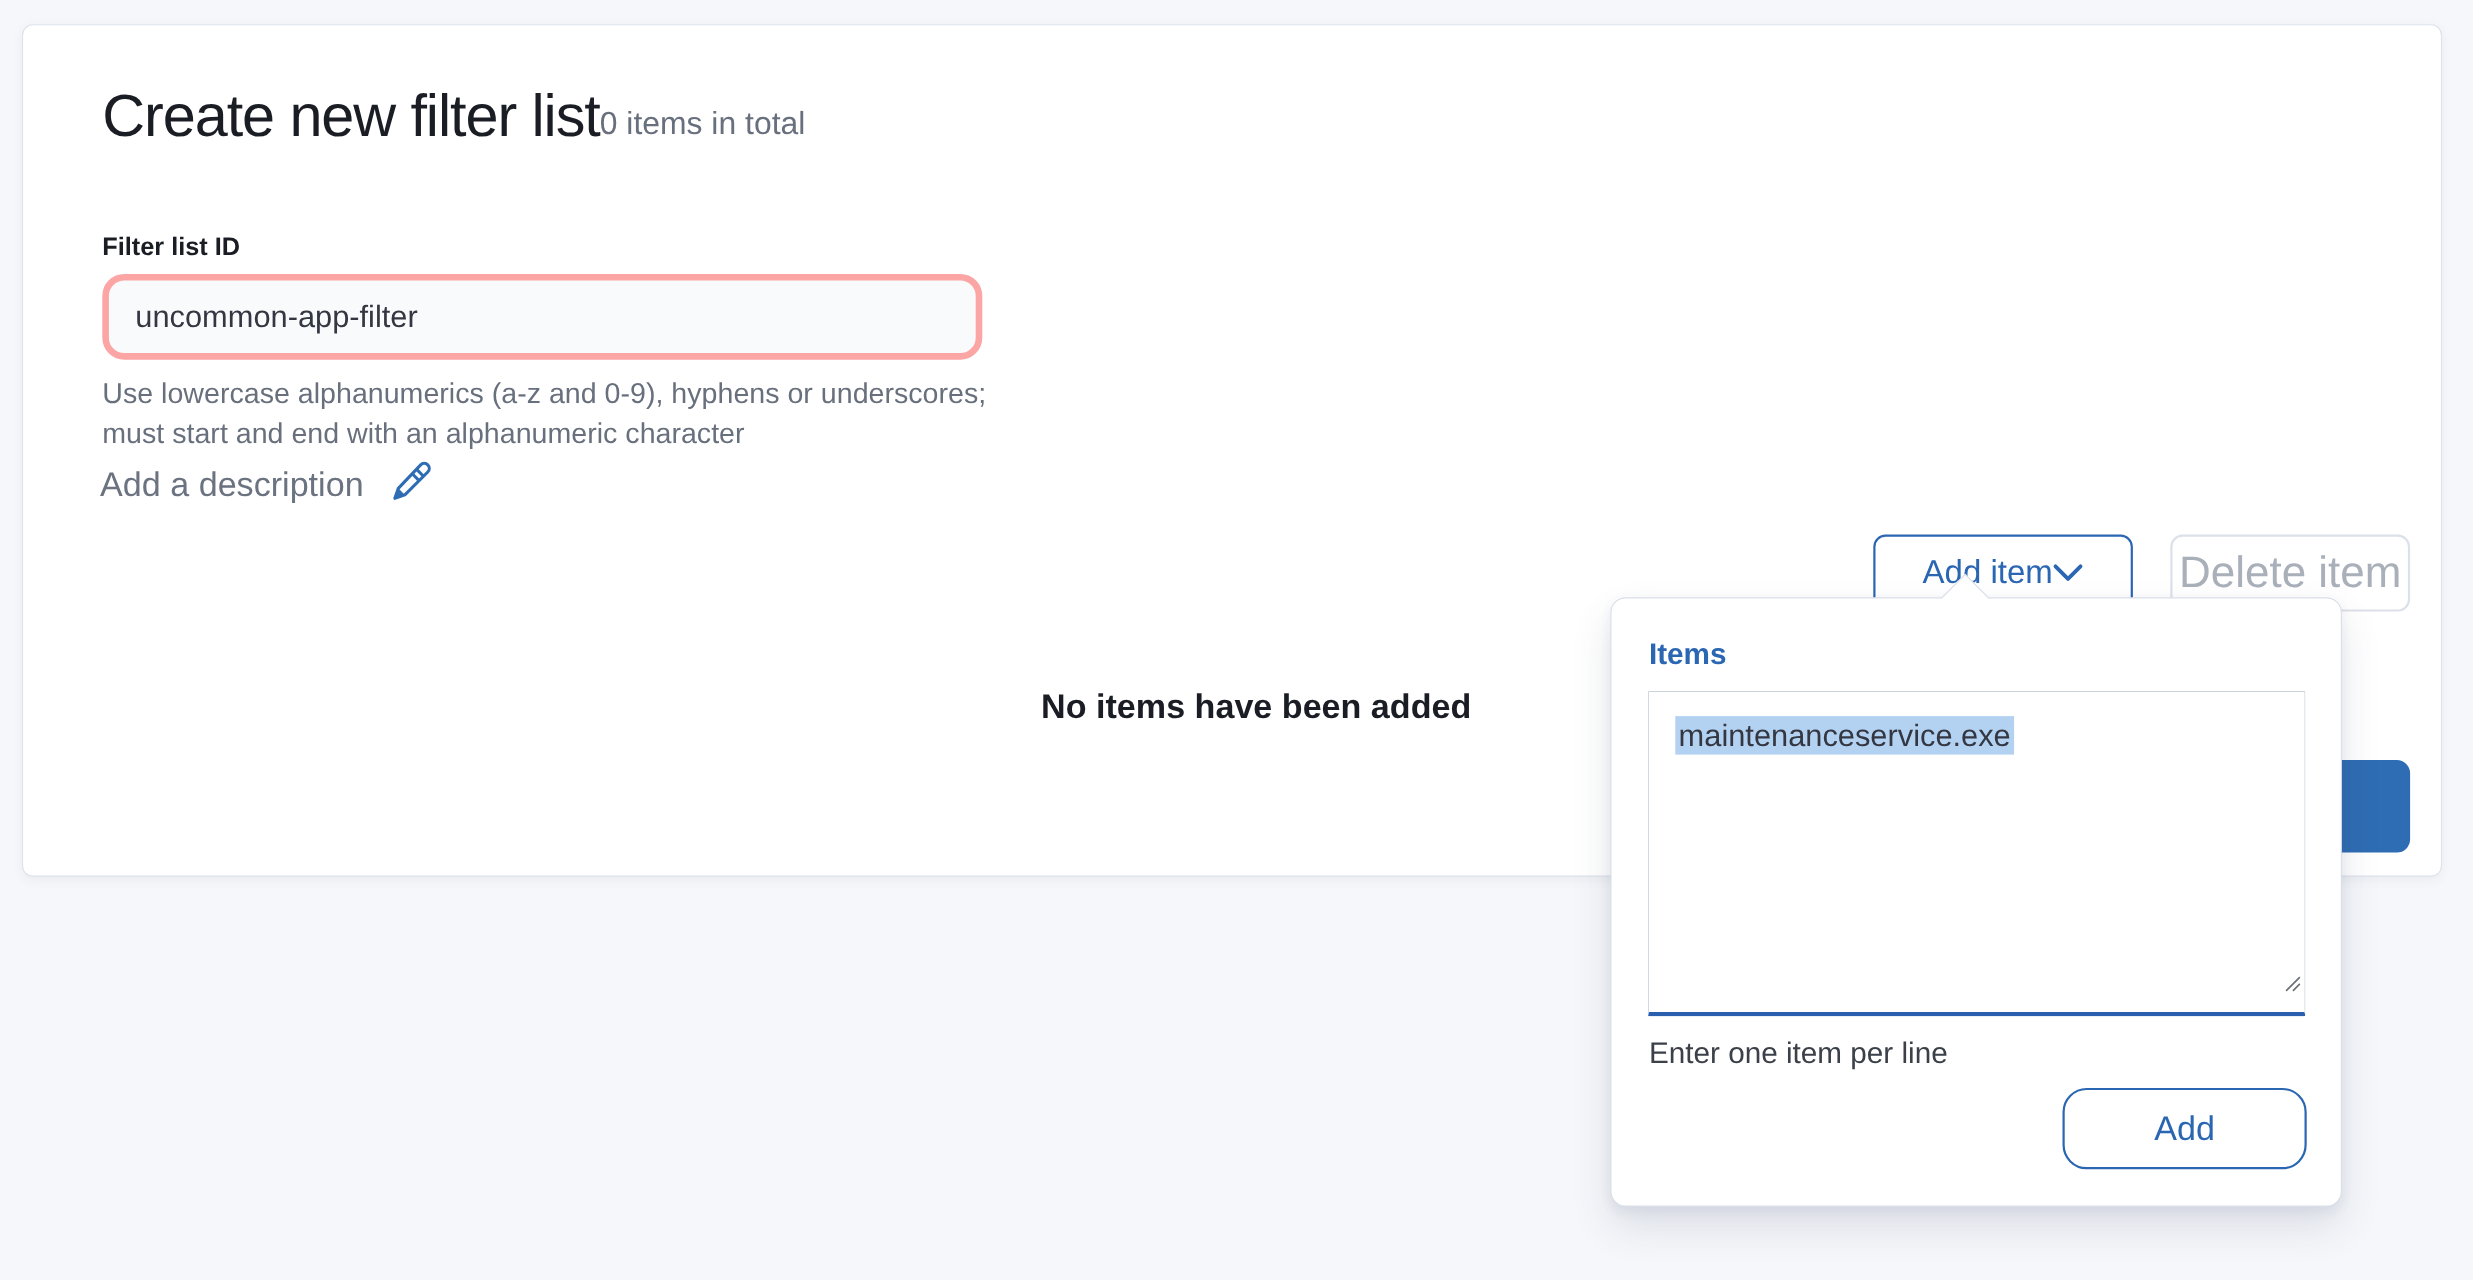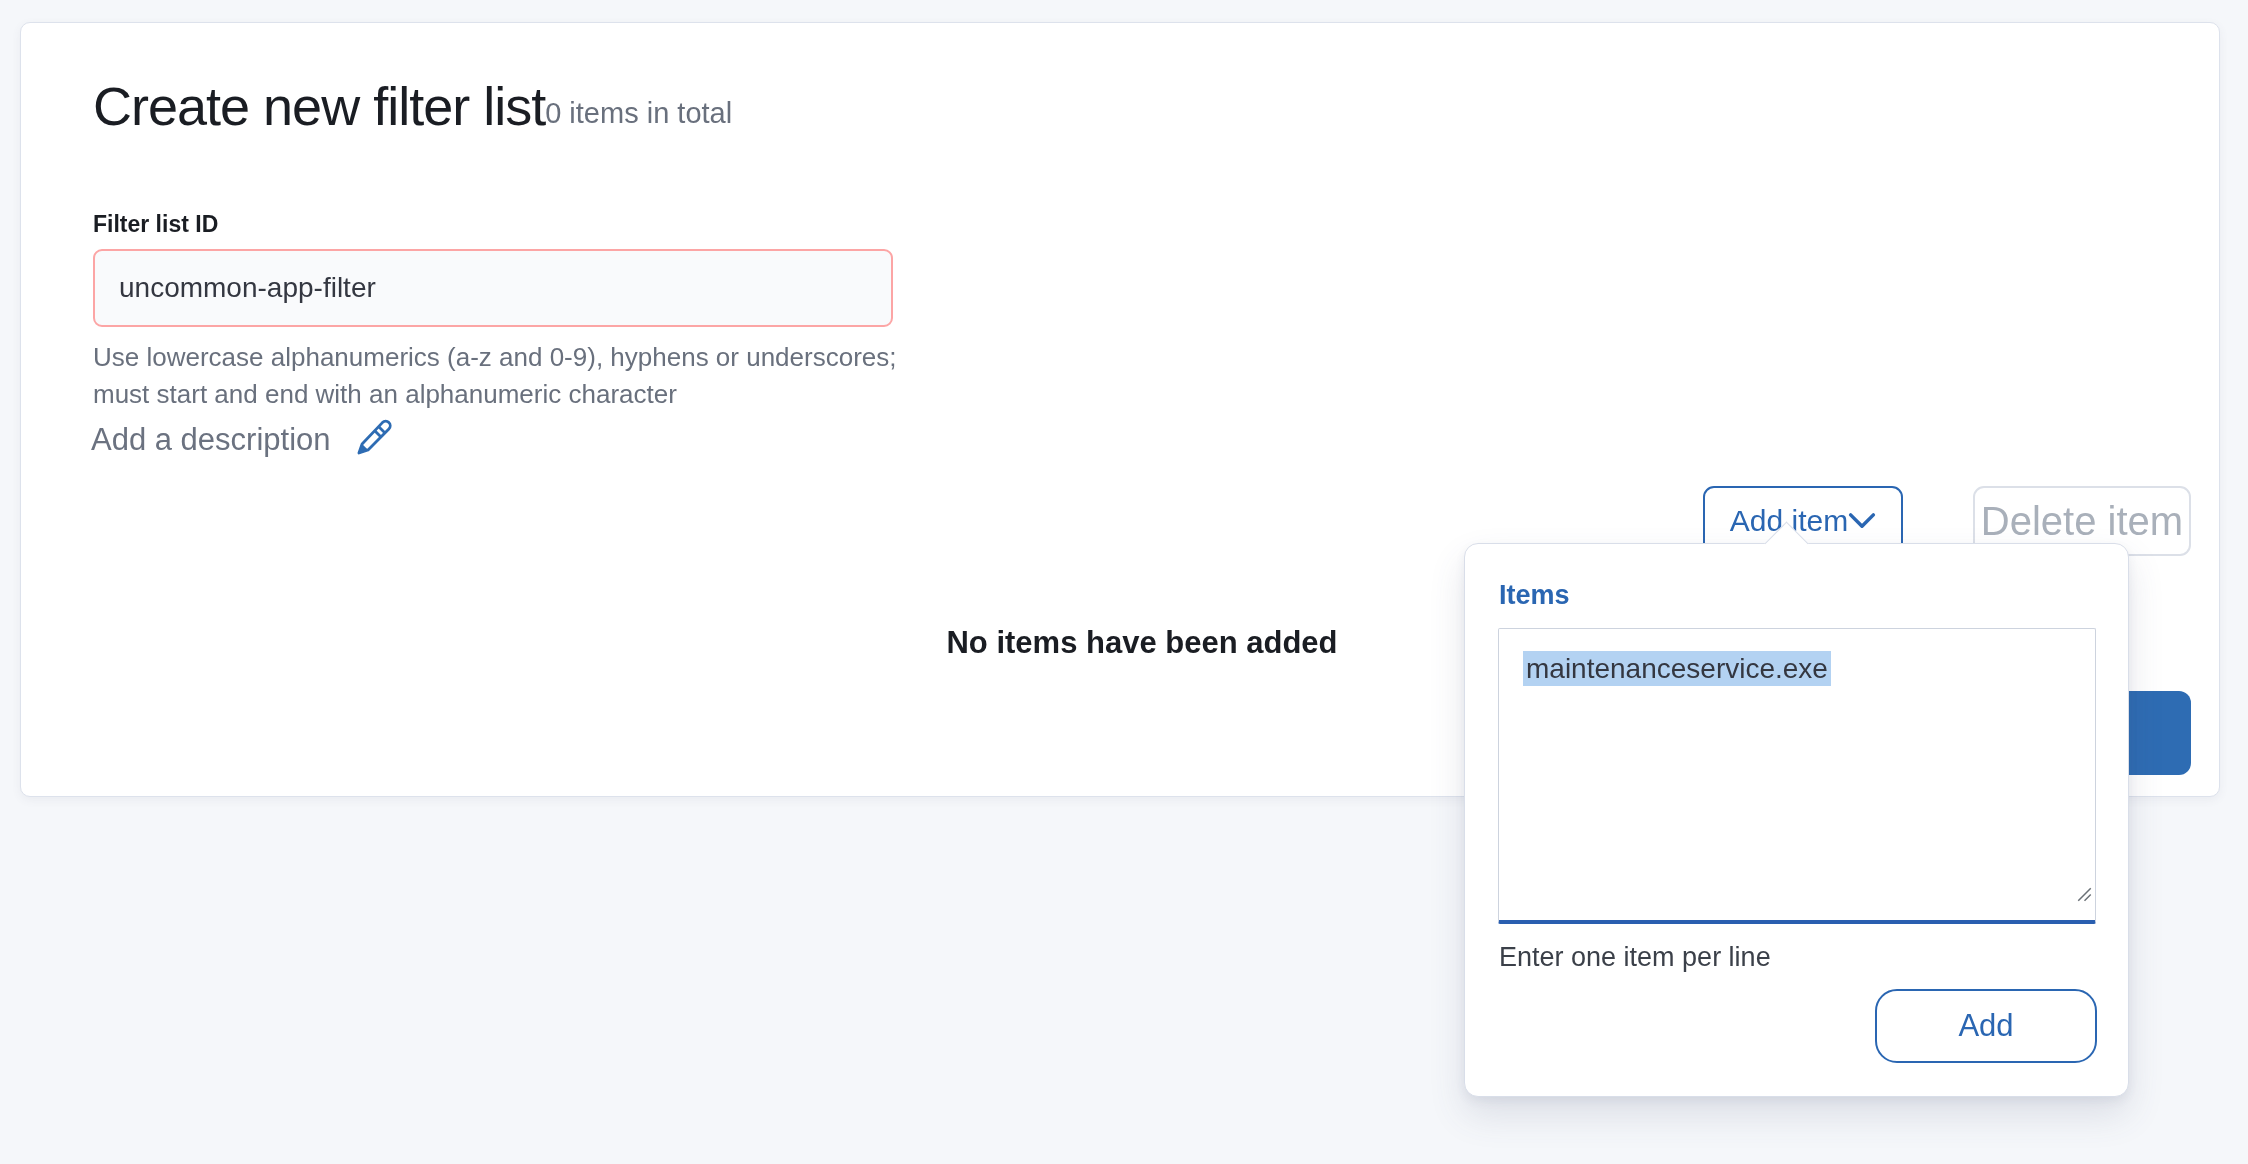--- a/index.html
+++ b/index.html
@@ -16,37 +16,37 @@
   .card{position:absolute;left:20px;top:22px;width:2200px;height:775px;
         background:var(--card-bg);border:1px solid #dde2ec;border-radius:10px;
         box-shadow:0 3px 10px rgba(80,90,120,.07);}
 
   .title-row{position:absolute;left:72px;top:52px;display:flex;align-items:flex-start;}
   .page-title{font-size:54px;font-weight:400;letter-spacing:-1px;color:var(--heading-text);}
   .items-total{font-size:29px;color:var(--subdued-text);margin-top:22px;}
 
   .field-label{position:absolute;left:72px;top:188px;font-size:23px;font-weight:700;color:var(--heading-text);text-align:right;}
   .id-input{position:absolute;left:72px;top:226px;width:800px;height:78px;
-            background:var(--field-bg);border:2px solid #fca5a5;border-radius:9px;
+            background:var(--field-bg);border:6px solid #fca5a5;border-radius:20px;
             font-size:28px;color:var(--body-text);padding:0 24px;outline:none;}
   .help-text{position:absolute;left:72px;top:316px;width:840px;
              font-size:26px;line-height:37px;color:var(--subdued-text);}
 
   .desc-row{position:absolute;left:70px;top:394px;display:flex;align-items:center;gap:22px;cursor:pointer;}
   .desc-label{font-size:31px;color:#6b7280;}
   .pencil{color:var(--primary-fill);display:block;}
 
   .search-field{position:absolute;left:72px;top:452px;width:1540px;height:79px;
                 background:#f8fafc;border:1px solid #e4e8f1;border-radius:8px;
                 display:flex;align-items:center;padding-left:24px;gap:26px;}
   .search-field input{flex:1;border:none;background:transparent;outline:none;
                       font-size:28px;color:var(--body-text);height:100%;}
 
   .btn{display:flex;align-items:center;justify-content:center;background:#fff;cursor:pointer;}
-  .add-item-btn{position:absolute;left:1682px;top:463px;width:200px;height:70px;
+  .add-item-btn{position:absolute;left:1682px;top:463px;width:236px;height:70px;
                 border:2px solid var(--primary);border-radius:11px;color:var(--primary);
                 font-size:30px;font-weight:500;}
   .delete-item-btn{position:absolute;left:1952px;top:463px;width:218px;height:70px;
                    border:2px solid #dce0e8;border-radius:11px;color:var(--disabled-text);
                    font-size:40px;font-weight:400;cursor:default;}
 
   .empty-message{position:absolute;left:72px;top:602px;width:2098px;text-align:center;
                  font-size:31px;font-weight:700;color:var(--heading-text);}
 
   .primary-sliver{position:absolute;left:2078px;top:668px;width:92px;height:84px;

